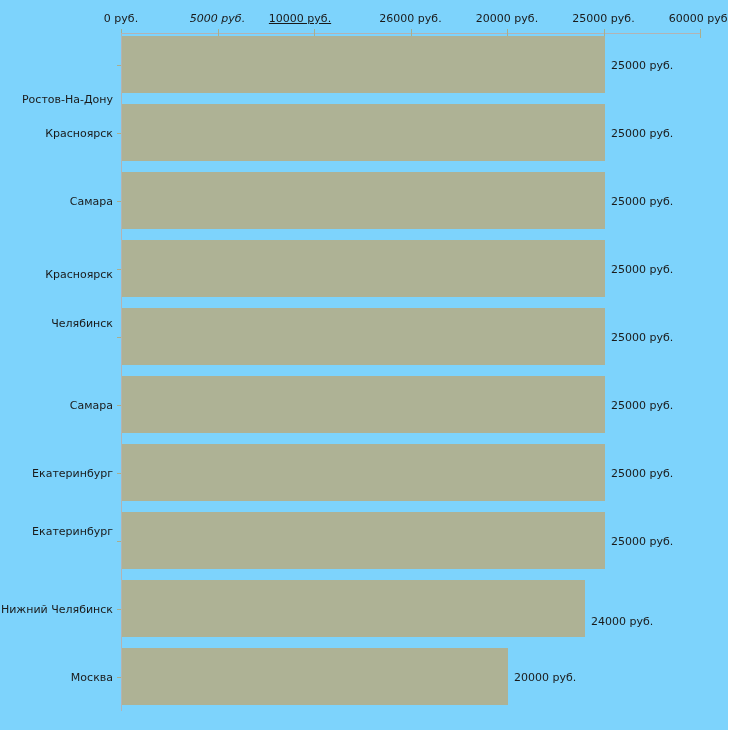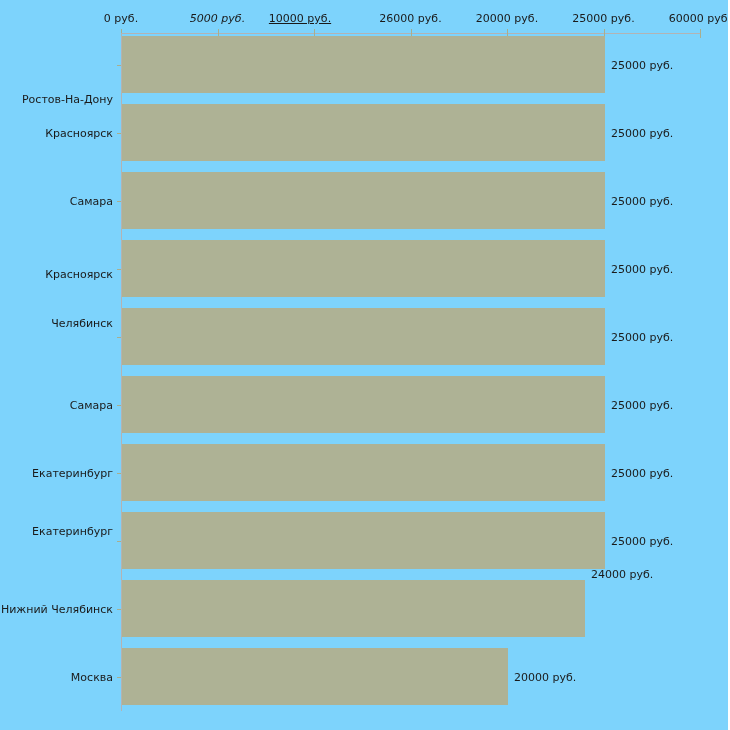--- a/index.html
+++ b/index.html
@@ -153,18 +153,18 @@
       <div class="bar-value" style="left: 611px; top: 268.5px;">25000 руб.</div>
       <div class="bar" style="top: 308px; height: 57px; width: 483px; background: rgb(174, 178, 149);"></div>
       <div class="bar-value" style="left: 611px; top: 336.5px;">25000 руб.</div>
       <div class="bar" style="top: 376px; height: 57px; width: 483px; background: rgb(174, 178, 149);"></div>
       <div class="bar-value" style="left: 611px; top: 404.5px;">25000 руб.</div>
       <div class="bar" style="top: 444px; height: 57px; width: 483px; background: rgb(174, 178, 149);"></div>
       <div class="bar-value" style="left: 611px; top: 472.5px;">25000 руб.</div>
       <div class="bar" style="top: 512px; height: 57px; width: 483px; background: rgb(174, 178, 149);"></div>
       <div class="bar-value" style="left: 611px; top: 540.5px;">25000 руб.</div>
       <div class="bar" style="top: 580px; height: 57px; width: 463px; background: rgb(174, 178, 149);"></div>
-      <div class="bar-value" style="left: 591px; top: 574px; text-align: right;">24000 руб.</div>
+      <div class="bar-value" style="left: 591px; top: 621px; text-align: right;">24000 руб.</div>
       <div class="bar" style="top: 648px; height: 57px; width: 386px; background: rgb(174, 178, 149);"></div>
       <div class="bar-value" style="left: 514px; top: 676.5px;">20000 руб.</div>
     </div>
 
 </div>
 
 </body></html>

